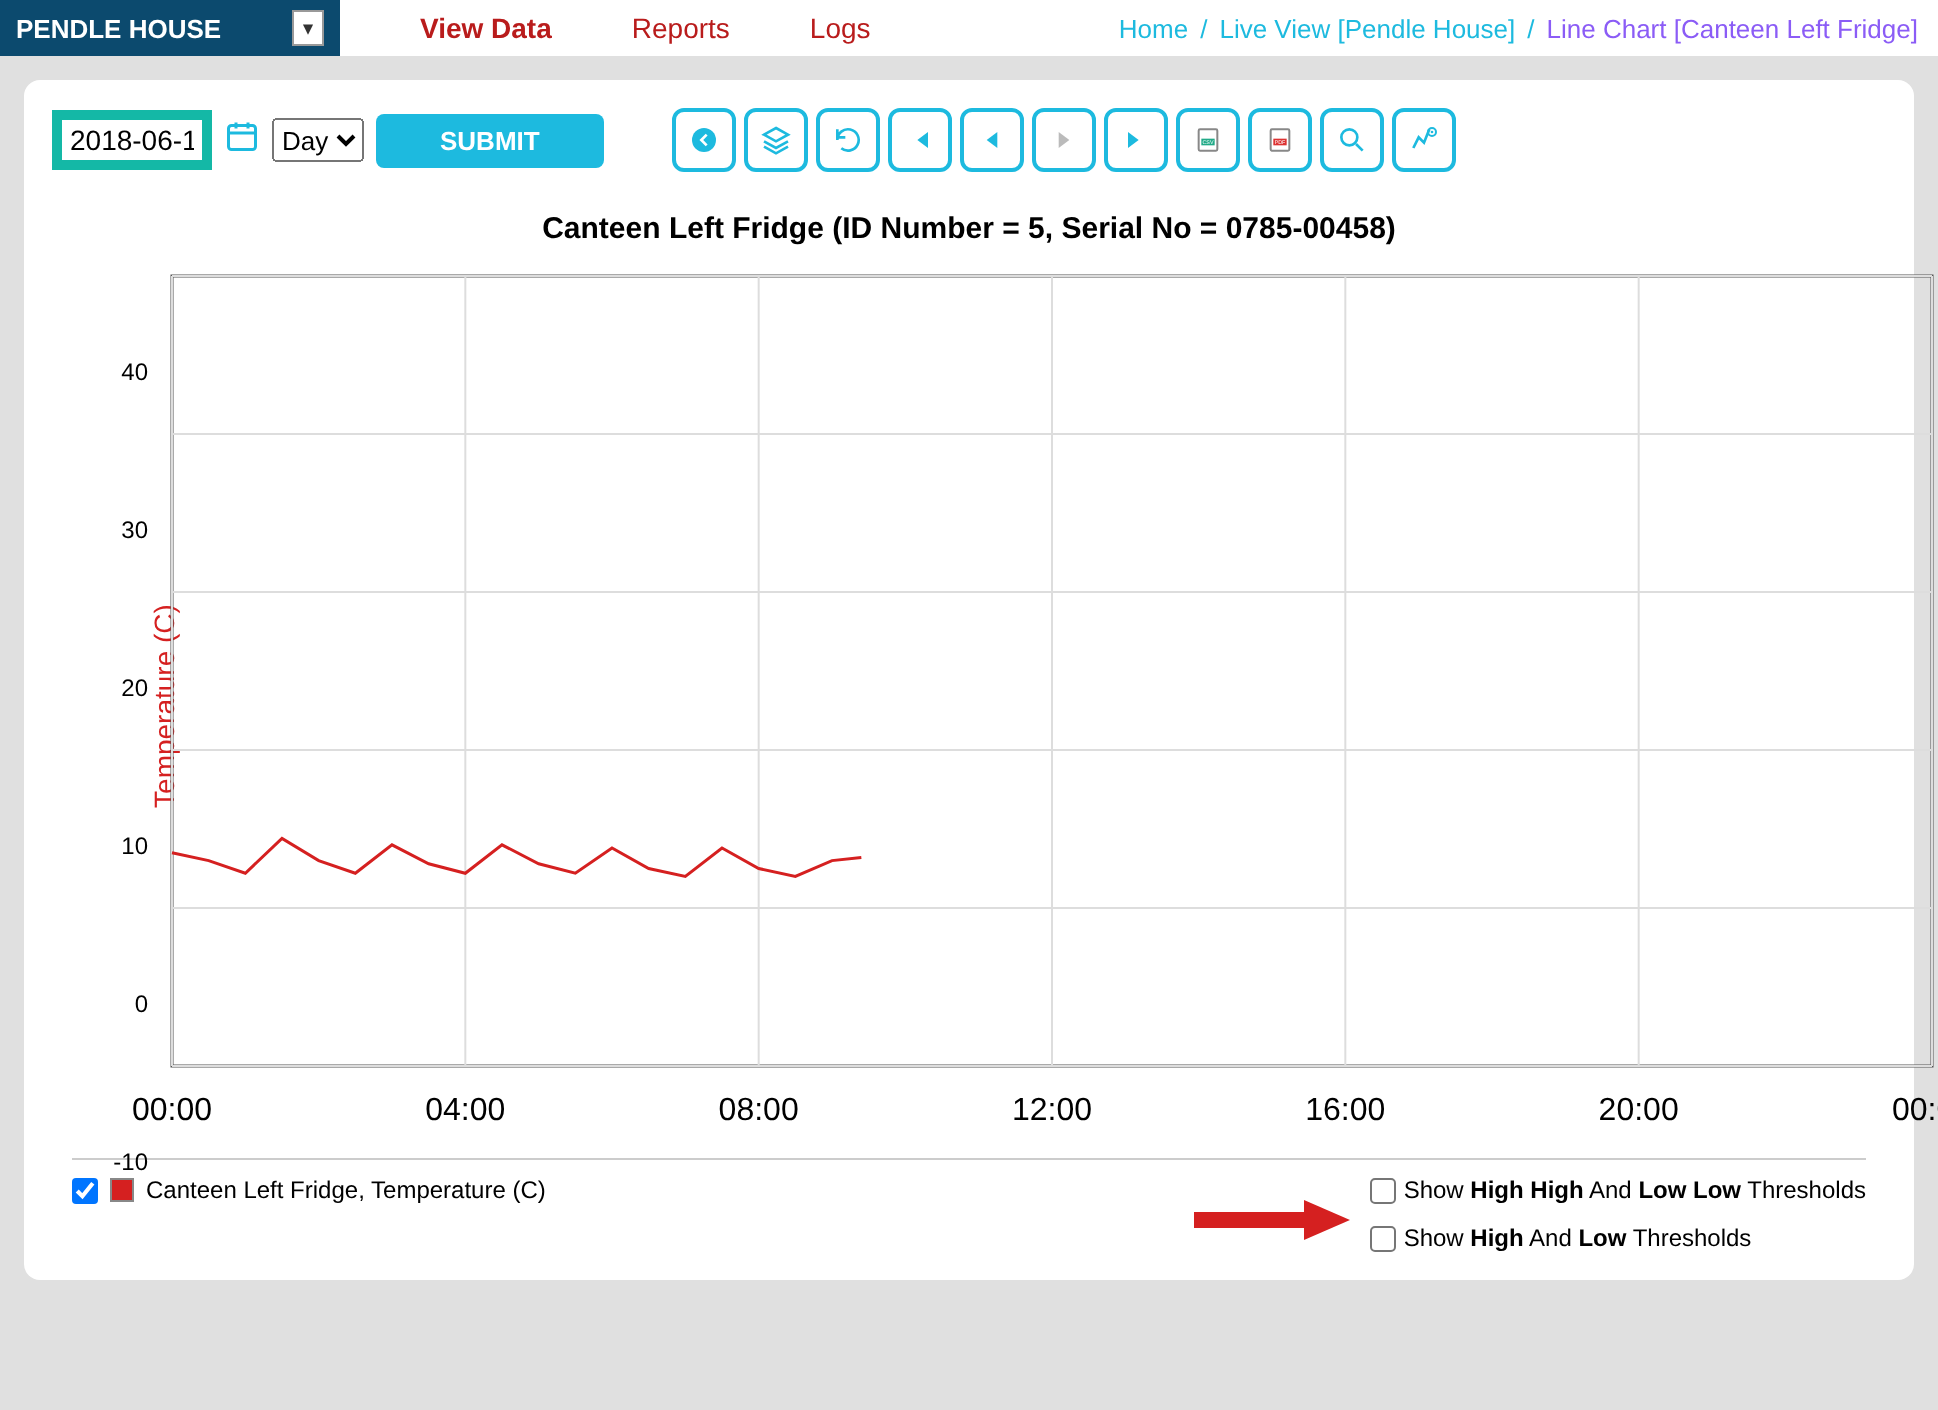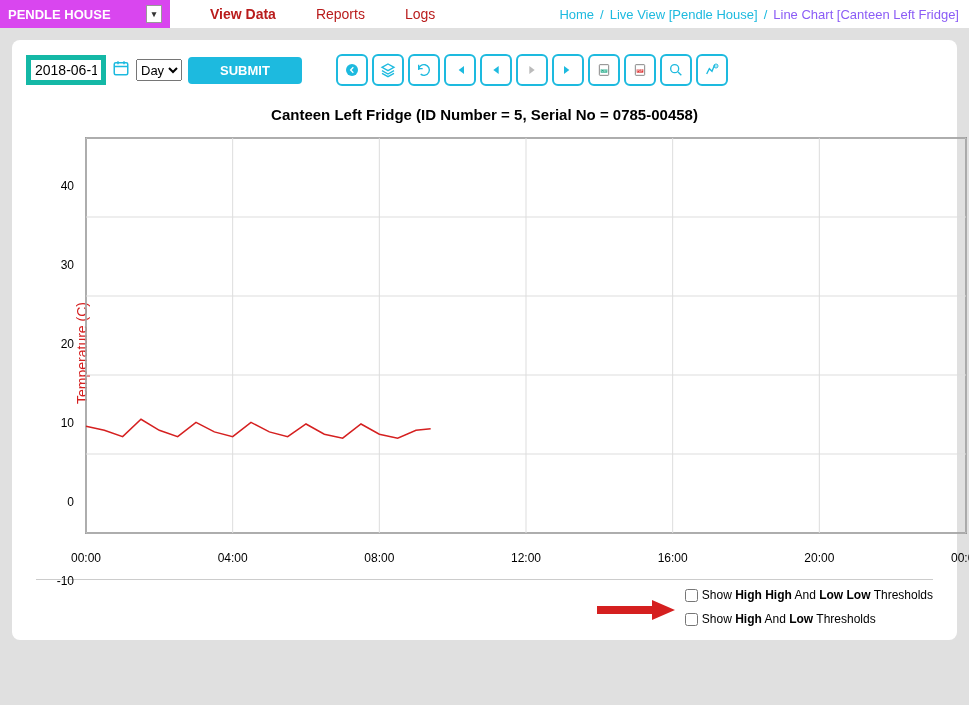--- a/index.html
+++ b/index.html
@@ -1,18 +1,18 @@
 <!DOCTYPE html>
 <html><head>
 <meta charset="utf-8">
 <style>
 * { box-sizing: border-box; margin: 0; padding: 0; }
 body { font-family: Arial, sans-serif; font-size: 13px; background: #e0e0e0; width: 969px; }
 .topbar { display: flex; align-items: center; background: #fff; height: 28px; }
-.site-select { background: #d946ef; color: #fff; font-weight: bold; padding: 0 8px; height: 28px; display: flex; align-items: center; width: 170px; justify-content: space-between; }
+.site-select { background: #0c4a6e; color: #fff; font-weight: bold; padding: 0 8px; height: 28px; display: flex; align-items: center; width: 170px; justify-content: space-between; }
 .site-select .dd { width: 16px; height: 18px; background: #fff; color: #333; display: flex; align-items: center; justify-content: center; font-size: 9px; border: 1px solid #999; }
 .nav-tabs { display: flex; gap: 40px; margin-left: 40px; }
 .nav-tabs a { color: #b91c1c; text-decoration: none; font-size: 14px; }
 .nav-tabs a.active { font-weight: bold; }
 .breadcrumb { margin-left: auto; padding-right: 10px; font-size: 13px; display: flex; gap: 6px; }
 .breadcrumb a { color: #1dbadf; text-decoration: none; }
 .breadcrumb .sep { color: #1dbadf; }
 .breadcrumb .current { color: #8b5cf6; }
 .panel { background: #fff; margin: 12px; border-radius: 8px; padding: 14px; }
 .controls { display: flex; align-items: center; gap: 6px; }
@@ -21,21 +21,21 @@
 .period-select { font-size: 13px; height: 22px; }
 .submit-btn { background: #1dbadf; color: #fff; border: none; padding: 6px 32px; font-weight: bold; border-radius: 4px; font-size: 13px; }
 .toolbar { display: flex; gap: 4px; margin-left: 28px; }
 .tool-btn { width: 32px; height: 32px; border: 2px solid #1dbadf; border-radius: 6px; display: flex; align-items: center; justify-content: center; cursor: pointer; }
 .tool-btn svg { width: 16px; height: 16px; }
 .chart-title { text-align: center; font-weight: bold; font-size: 15px; margin: 20px 0 10px; }
 .chart-area { position: relative; height: 440px; margin: 0 10px; }
 .yaxis-label { position: absolute; left: -5px; top: 50%; transform: translateY(-50%) rotate(-90deg); transform-origin: center; color: #d52020; font-size: 14px; }
 svg.plot { position: absolute; left: 40px; top: 0; }
 .ytick { position: absolute; left: 20px; font-size: 12px; text-align: right; width: 18px; transform: translateY(-50%); margin-top: 48px; }
-.xtick { position: absolute; bottom: 0; font-size: 12px; transform: translateX(-50%); }
+.xtick { position: absolute; bottom: 0; font-size: 16px; transform: translateX(-50%); }
 .legend-row { display: flex; align-items: flex-start; margin: 8px 10px 0; font-size: 12px; }
 .legend-left { display: flex; align-items: center; gap: 6px; }
 .legend-swatch { width: 12px; height: 12px; background: #d52020; border: 1px solid #888; }
 .legend-right { margin-left: auto; display: flex; flex-direction: column; gap: 10px; position: relative; }
 .legend-right label { display: flex; align-items: center; gap: 4px; }
 .arrow { position: absolute; left: -88px; top: 10px; }
 </style>
 </head>
 <body>
 
@@ -176,20 +176,25 @@
         <div class="xtick" style="left: 490px; bottom: 8px;">12:00</div>
         <div class="xtick" style="left: 636.667px; bottom: 8px;">16:00</div>
         <div class="xtick" style="left: 783.333px; bottom: 8px;">20:00</div>
         <div class="xtick" style="left: 930px; bottom: 8px;">00:00</div>
       </div>
   </div>
 
   <div style="border-top:1px solid #ccc;margin:6px 10px 0;"></div>
 
   <div class="legend-row">
+    <div class="legend-left">
+      <input type="checkbox" checked="" style="">
+      <span class="legend-swatch"></span>
+      <span>Canteen Left Fridge, Temperature (C)</span>
+    </div>
     <div class="legend-right">
       <svg class="arrow" width="80" height="24">
         <rect x="0" y="8" width="55" height="8" fill="#d52020"></rect>
         <polygon points="55,2 78,12 55,22" fill="#d52020"></polygon>
       </svg>
       <label>
         <input type="checkbox" style="">
         <span><span>Show </span><b>High High</b><span> And </span><b>Low Low</b><span> Thresholds</span></span>
       </label>
       <label>

